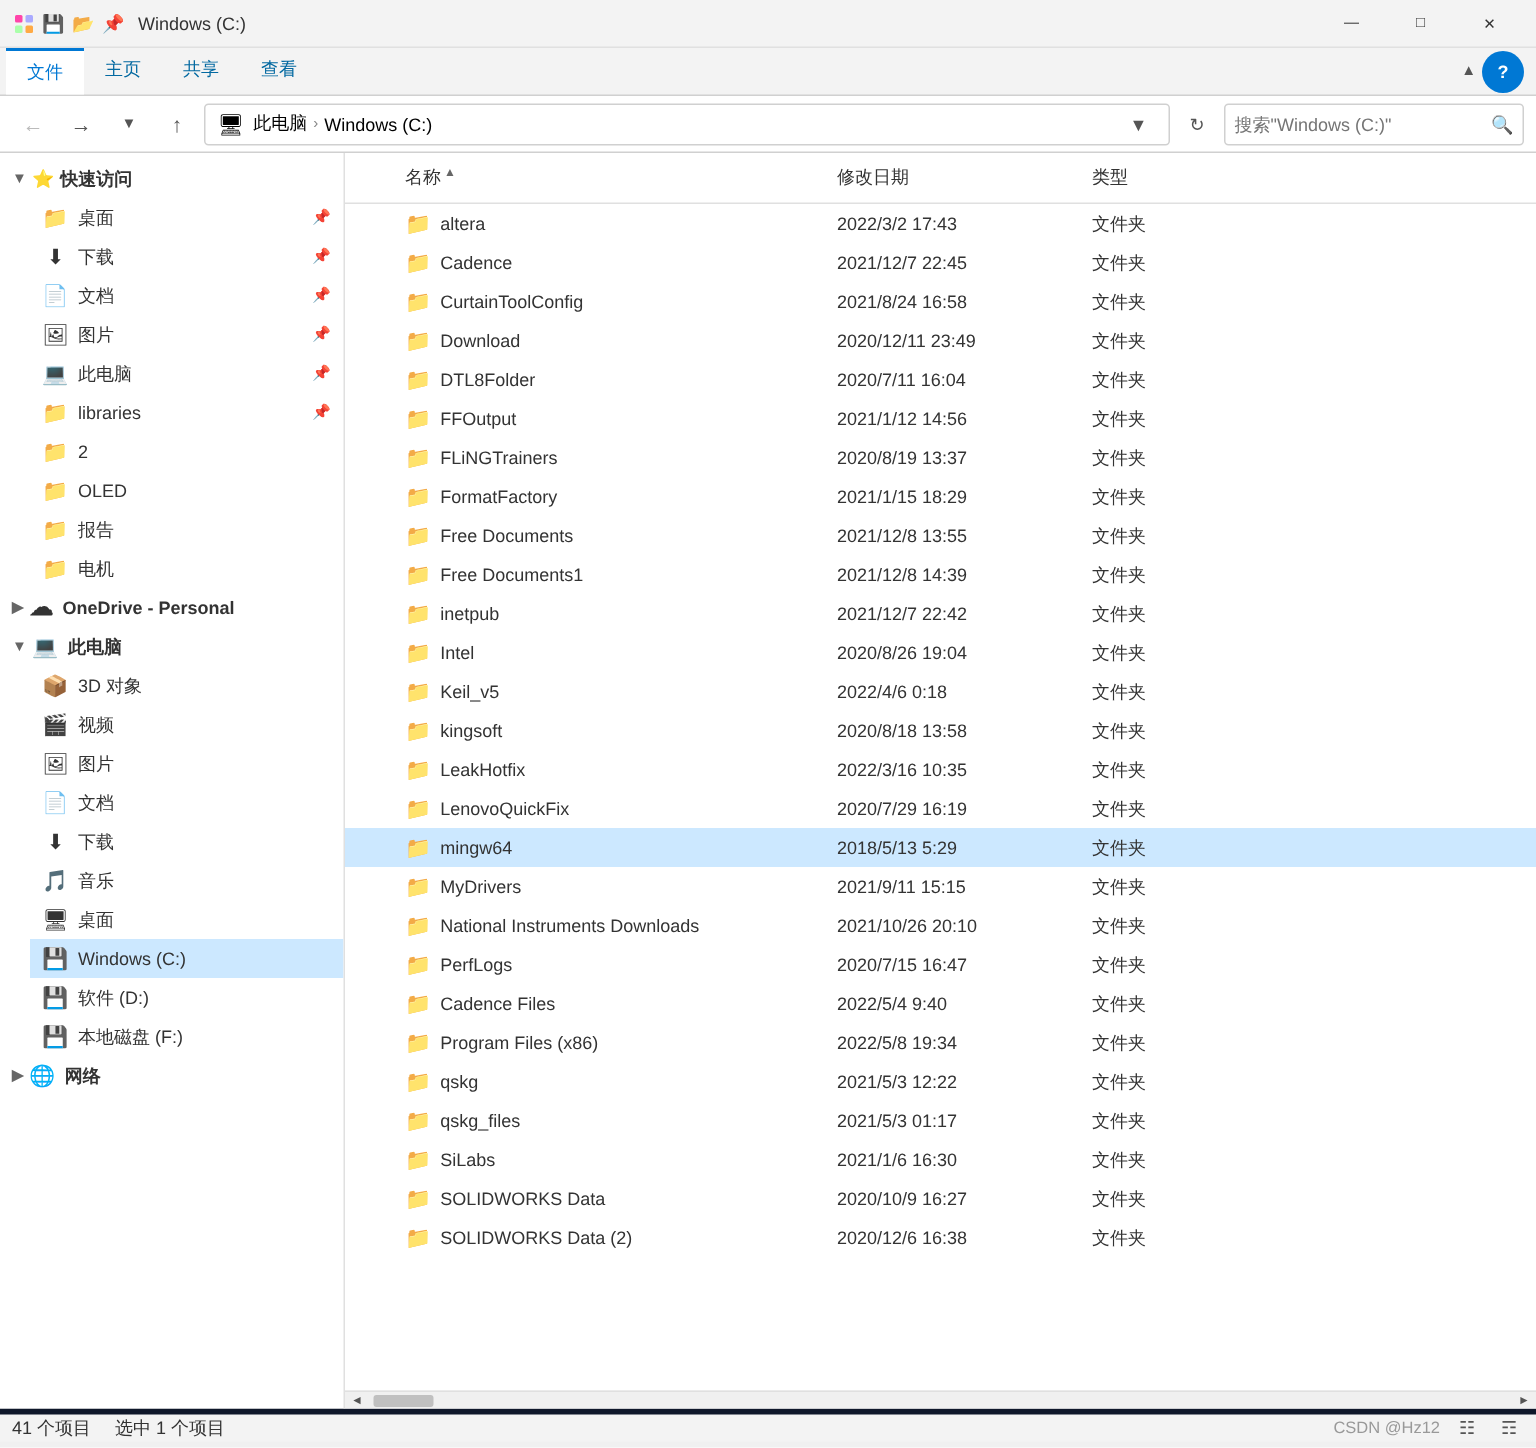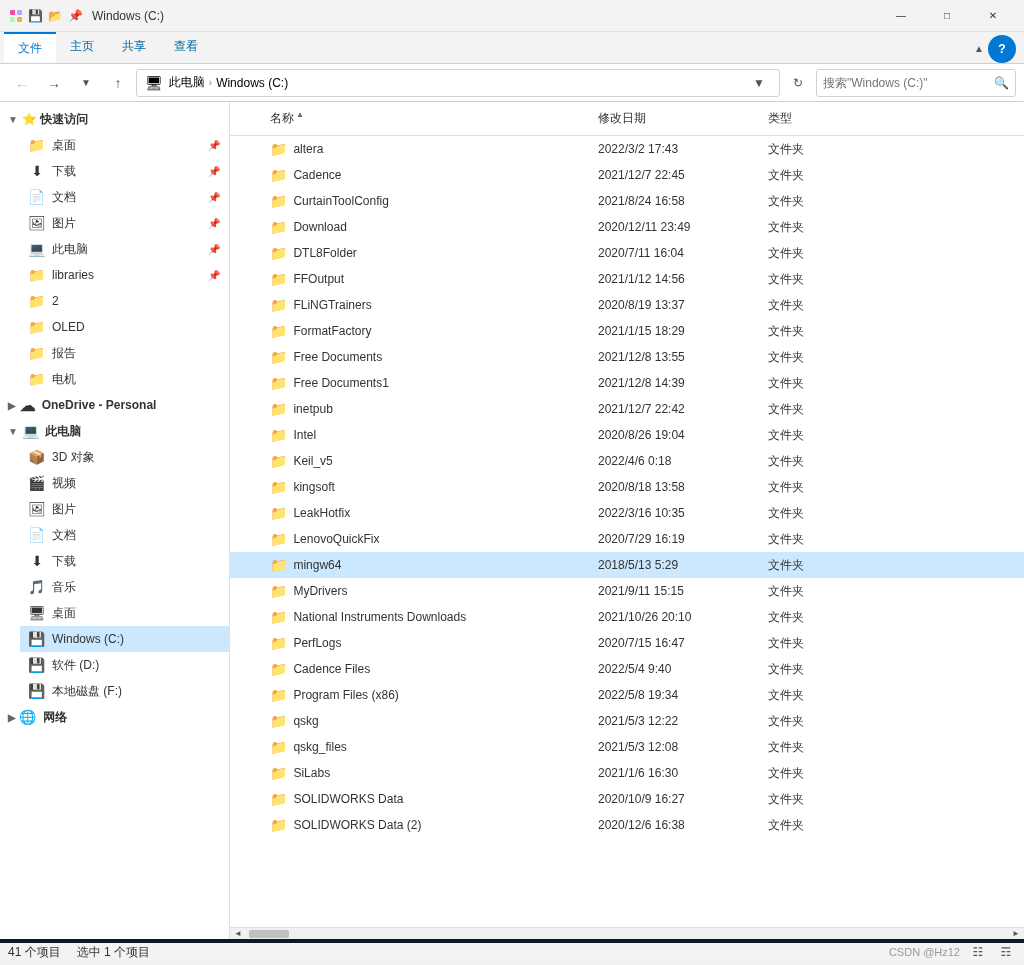--- a/index.html
+++ b/index.html
@@ -120,21 +120,21 @@
       padding: 4px 0;
       border-bottom: 1px solid #e0e0e0;
       background: white;
       position: sticky;
       top: 0;
       font-size: 12px;
       color: #333;
     }
     .col-sort-indicator { font-size: 8px; color: #666; margin-left: 2px; }
     .col-name { width: 320px; padding: 4px 8px 4px 40px; cursor: pointer; display: flex; }
-    .col-date { width: 170px; padding: 4px 8px; cursor: pointer; display: flex; align-items: center; margin-left: 40px; }
+    .col-date { width: 170px; padding: 4px 8px; cursor: pointer; display: flex; align-items: center; }
     .col-type { width: 120px; padding: 4px 8px; cursor: pointer; display: flex; align-items: center; }
     .col-size { flex: 1; padding: 4px 8px; cursor: pointer; display: flex; align-items: center; }
 
     .file-list-body { overflow-y: auto; flex: 1; }
     .file-row {
       display: flex;
       align-items: center;
       height: 26px;
       cursor: pointer;
       font-size: 12px;
@@ -197,21 +197,21 @@
   </div>
   <div class="title-bar-title">Windows (C:)</div>
   <div class="window-controls">
     <div class="window-btn">—</div>
     <div class="window-btn">□</div>
     <div class="window-btn close">✕</div>
   </div>
 </div>
 
 <div class="ribbon">
-  <div style="display:flex; align-items:flex-end;gap:44px;">
+  <div style="display:flex; align-items:flex-start;gap:44px;">
     <div class="ribbon-tabs">
       <div class="ribbon-tab active">文件</div>
       <div class="ribbon-tab">主页</div>
       <div class="ribbon-tab">共享</div>
       <div class="ribbon-tab">查看</div>
     </div>
     <div style="margin-left:auto; display:flex; align-items:center; padding-right:4px; gap:4px;">
       <div style="font-size:10px; color:#555; cursor:pointer;">▲</div>
       <div class="help-btn">?</div>
     </div>
@@ -715,21 +715,21 @@
     <div class="col-size">
       <span></span>
     </div>
   </div>
         <div class="file-row">
     <div class="col-name">
       <span class="folder-icon">📁</span>
       <span>qskg_files</span>
     </div>
     <div class="col-date">
-      <span>2021/5/3 12:08</span>
+      <span>2021/5/3 01:17</span>
     </div>
     <div class="col-type">
       <span>文件夹</span>
     </div>
     <div class="col-size">
       <span></span>
     </div>
   </div>
         <div class="file-row">
     <div class="col-name">

